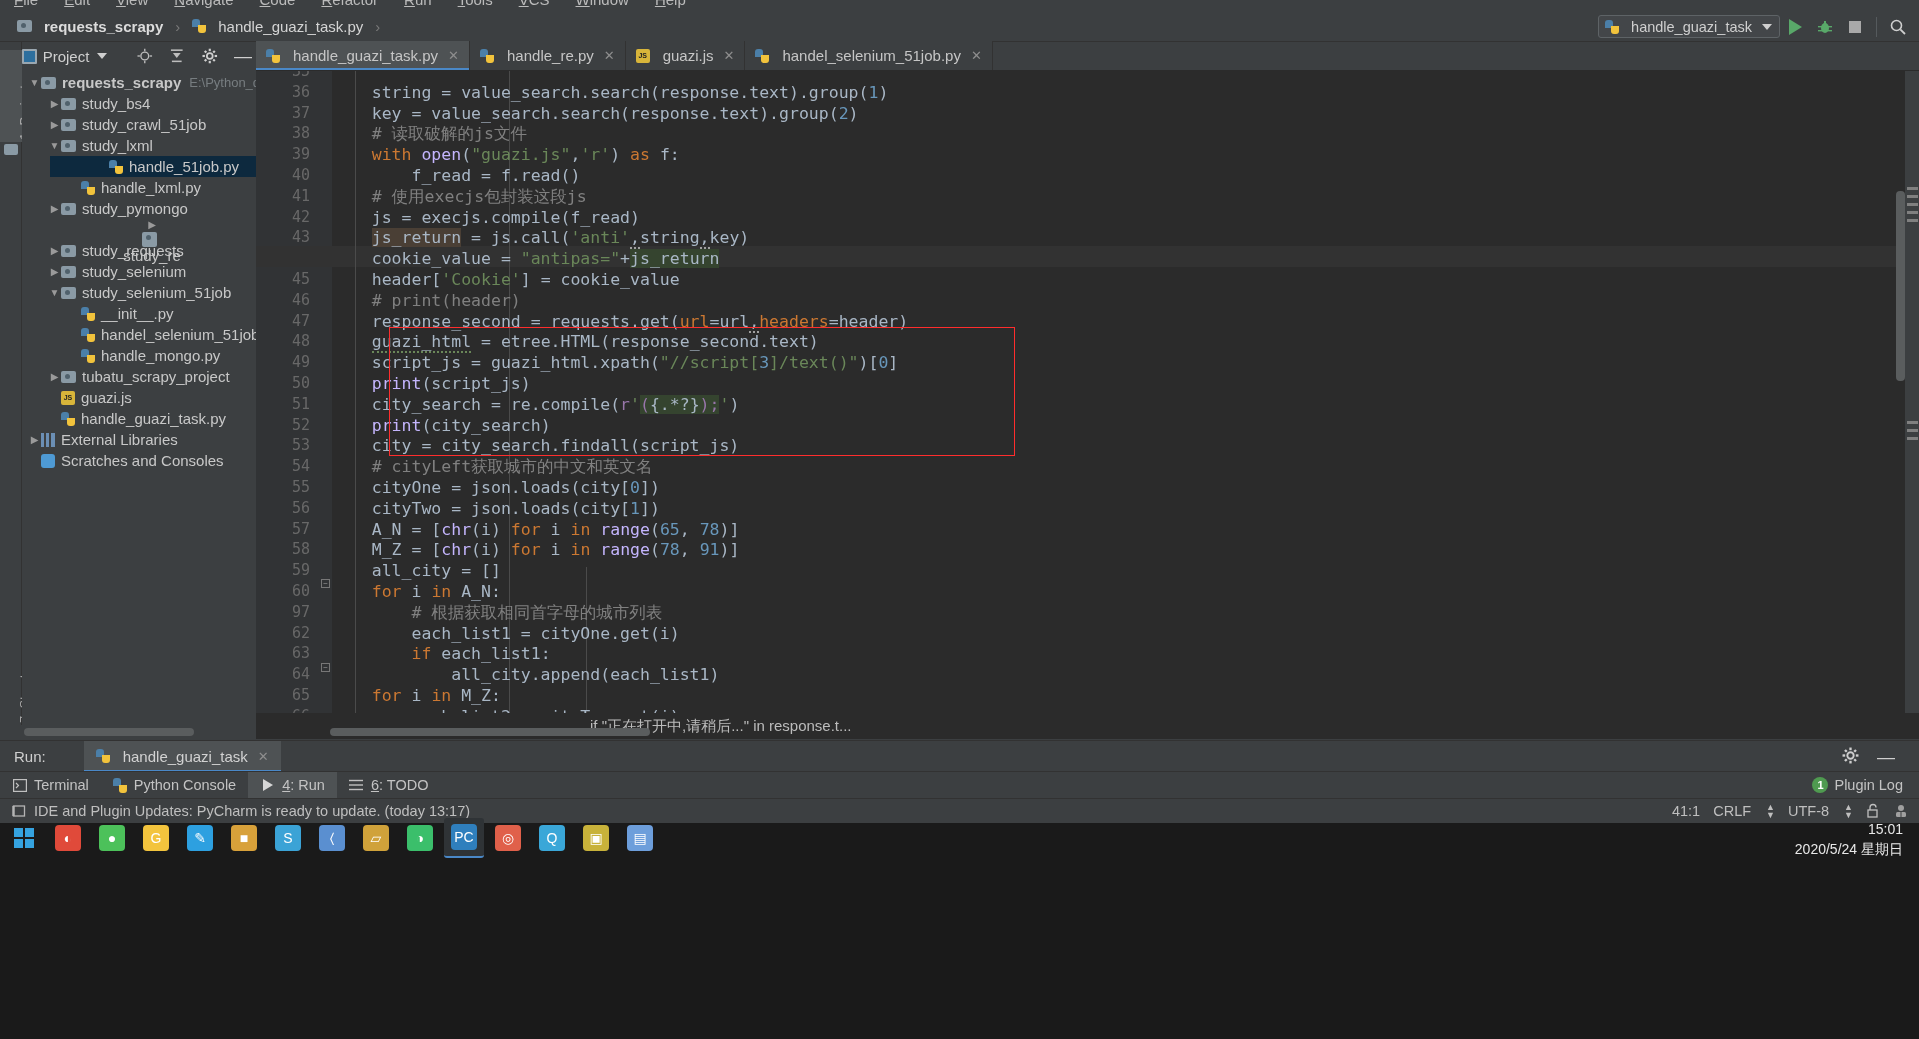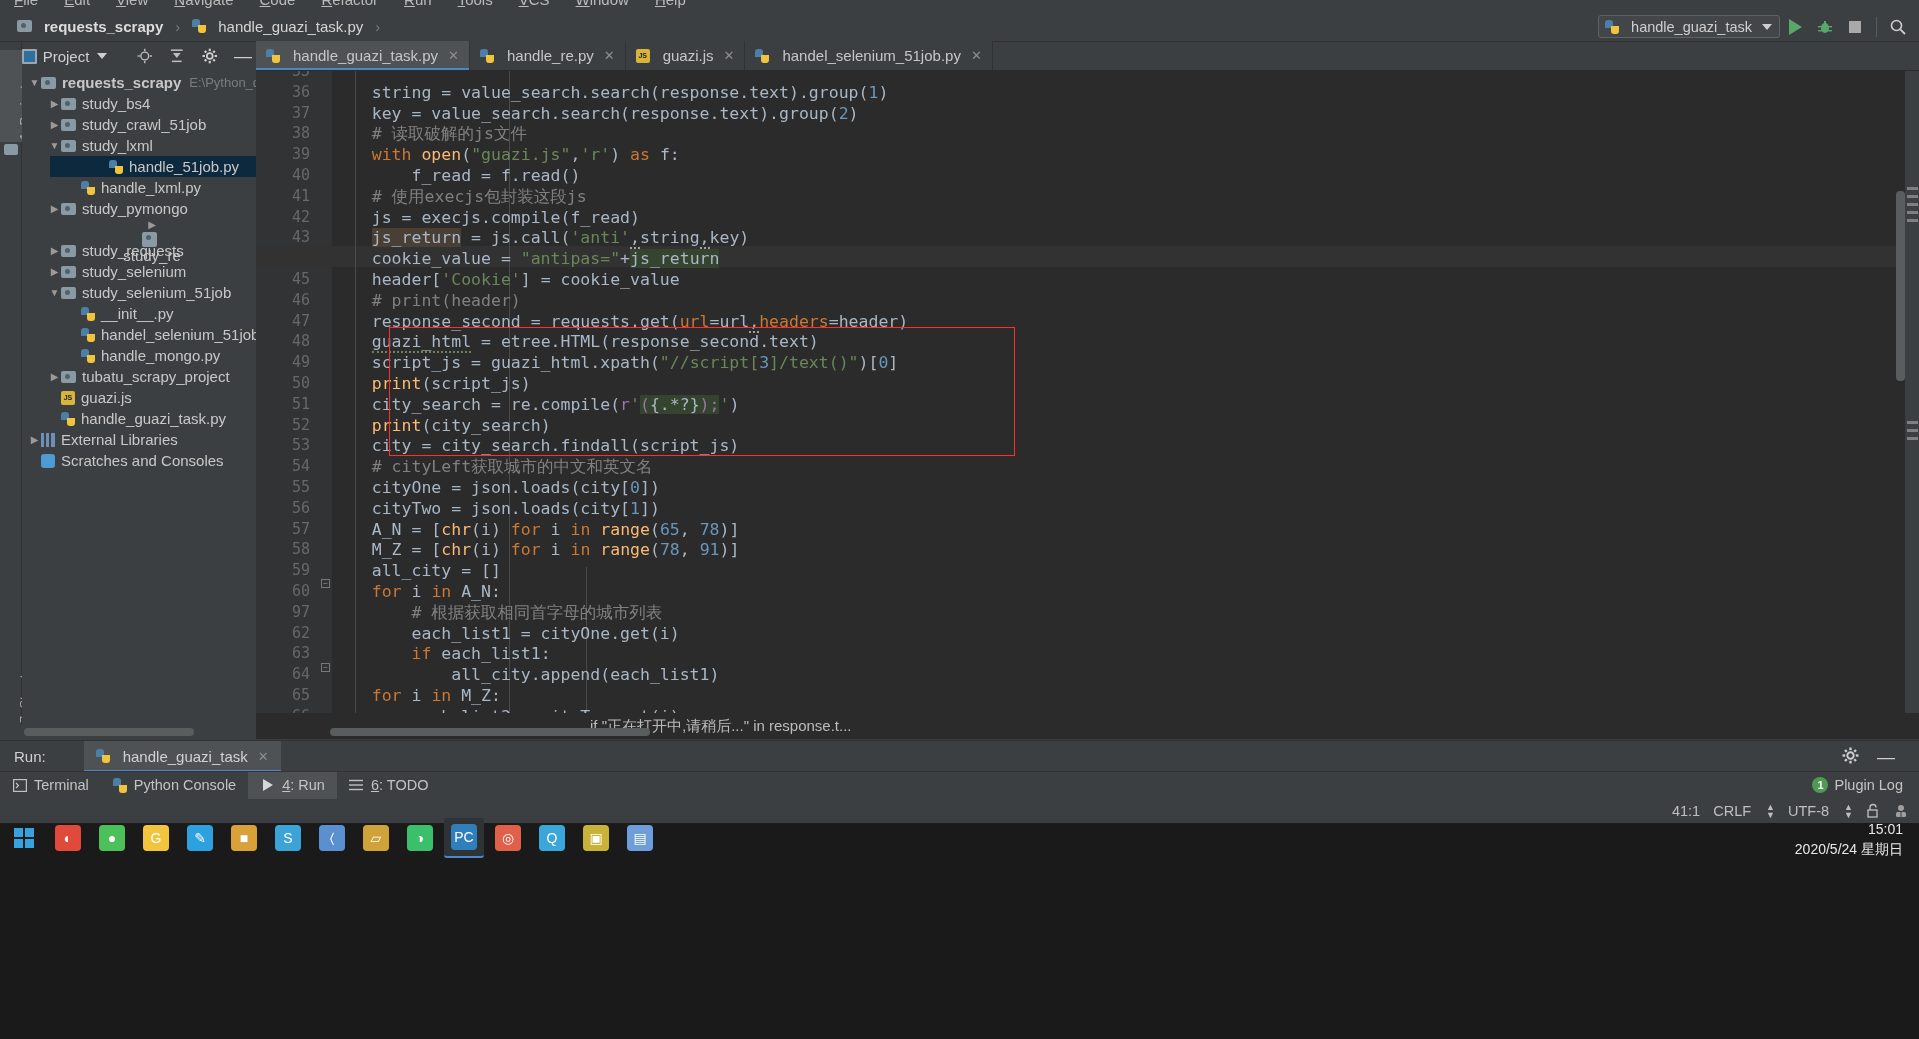--- a/index.html
+++ b/index.html
@@ -147,21 +147,21 @@
   .cline{ position:absolute; left:0; height:20.8px; white-space:pre; }
   .hl-line{ position:absolute; left:0; right:0; height:21px; background:#323232; }
   .guide{ position:absolute; width:1px; background:#4b4b4b; }
 
   
   .kw{ color:#cc7832; }
   .kw2{ color:#9876aa; }
   .str{ color:#6a8759; }
   .num{ color:#6897bb; }
   .cmt{ color:#808080; }
-  .bfn{ color:#fdba74; }
+  .bfn{ color:#c4b5fd; }
   .param{ color:#cc7832; }
   .warn-bg{ background:#4a3f35; }
   .grn-bg{ background:#35442f; }
   .sqg{ border-bottom:2px dotted #6a8759; }
   .sqw{ border-bottom:2px dotted #a0a0a0; }
 
   .redbox{
     position:absolute; border:1.5px solid #ff2d2d; pointer-events:none;
   }
 
@@ -611,20 +611,29 @@
           </svg>
         </span>
         <span><u>6</u>: TODO</span>
       </div>
     </div>
   <div class="eventlog">
     <span class="badge1">1</span>
     <span>Plugin Log</span>
   </div>
 
+  <div class="statusbar">
+    <span class="msg">
+      <svg width="14" height="14" viewBox="0 0 14 14">
+        <rect x="1.5" y="2" width="11" height="10" fill="none" stroke="#b4b4b4" stroke-width="1.3"></rect>
+        <line x1="1.5" y1="2" x2="1.5" y2="12" stroke="#b4b4b4" stroke-width="2.4"></line>
+      </svg>
+      <span>IDE and Plugin Updates: PyCharm is ready to update. (today 13:17)</span>
+    </span>
+  </div>
   <div class="status-right">
     <span>41:1</span>
     <span class="spin">
       <span>CRLF</span>
       <span class="ar">▲<br>▼</span>
     </span>
     <span class="spin">
       <span>UTF-8</span>
       <span class="ar">▲<br>▼</span>
     </span>

